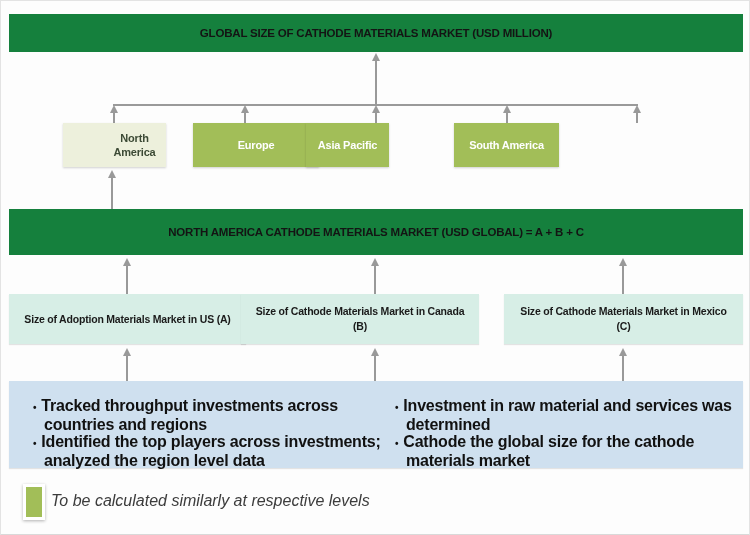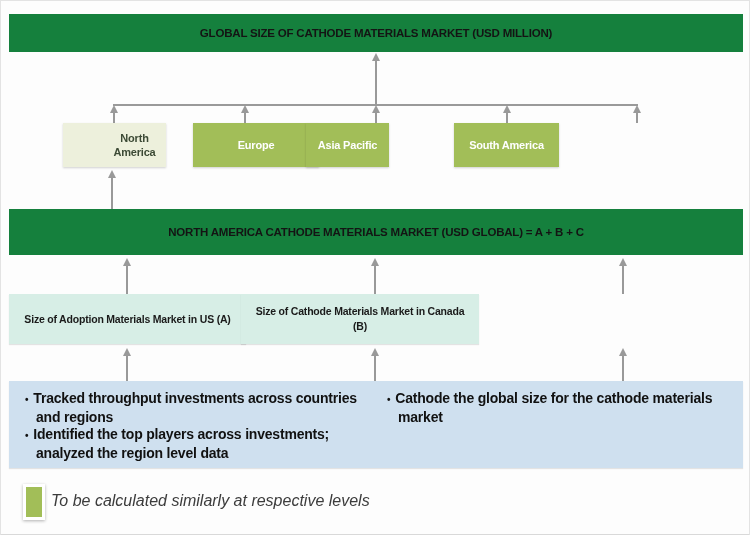--- a/index.html
+++ b/index.html
@@ -45,22 +45,22 @@
     box-shadow:0 1px 1px rgba(0,0,0,0.10);
     padding:0 8px;box-sizing:border-box;
   }
   
   .notes{
     position:absolute;left:8px;top:380px;width:734px;height:87px;
     background:#cfe0ef;
     box-shadow:0 1px 1px rgba(0,0,0,0.10);
   }
   .notes ul{
-    position:absolute;margin:0;padding:0;list-style:none;
-    font-weight:bold;font-size:14px;line-height:16.5px;letter-spacing:-0.2px;color:#111;
+    position:absolute;margin:8px;padding:0;list-style:none;
+    font-weight:bold;font-size:16px;line-height:16.5px;letter-spacing:-0.2px;color:#111;
   }
   .notes ul.left{left:16px;top:9px;width:352px;}
   .notes ul.right{left:378px;top:9px;width:352px;}
   .notes li{padding-left:11px;text-indent:-11px;margin-bottom:1px;}
   .notes li::before{content:"\2022";padding-right:5px;font-size:10px;}
   
   .legend-swatch{
     position:absolute;left:22px;top:483px;width:16px;height:30px;
     background:#a2be58;border:3px solid #fff;
     box-shadow:0 1px 3px rgba(0,0,0,0.3);
@@ -144,40 +144,45 @@
     </div>
 
   <div class="country" style="left:8px;width:237px">
     <span>Size of Adoption Materials Market in US (A)</span>
     <span></span>
   </div>
   <div class="country" style="left:240px;width:238px">
     <span>Size of Cathode Materials Market in Canada</span>
     <span>(B)</span>
   </div>
+  <div class="country" style="left:503px;width:239px">
+    <span>Size of Cathode Materials  Market in Mexico</span>
+    <span>(C)</span>
+  </div>
 
   <div class="arrow" style="left:126px;top:347px;height:33px">
       <i class="head"></i>
       <i class="tail"></i>
     </div>
   <div class="arrow" style="left:374px;top:347px;height:33px">
       <i class="head"></i>
       <i class="tail"></i>
     </div>
   <div class="arrow" style="left:622px;top:347px;height:33px">
       <i class="head"></i>
       <i class="tail"></i>
     </div>
 
   <div class="notes">
     <ul class="left">
       <li>Tracked throughput investments across countries and regions</li>
       <li>Identified the top players across investments; analyzed  the region level data</li>
     </ul>
     <ul class="right">
+      <li>Investment in raw material and services was determined</li>
       <li>Cathode the global size for the cathode materials market</li>
     </ul>
   </div>
 
   <div class="legend-swatch"></div>
   <div class="legend-label">To be calculated similarly at respective levels</div>
 
 </div>
 
 </body></html>

